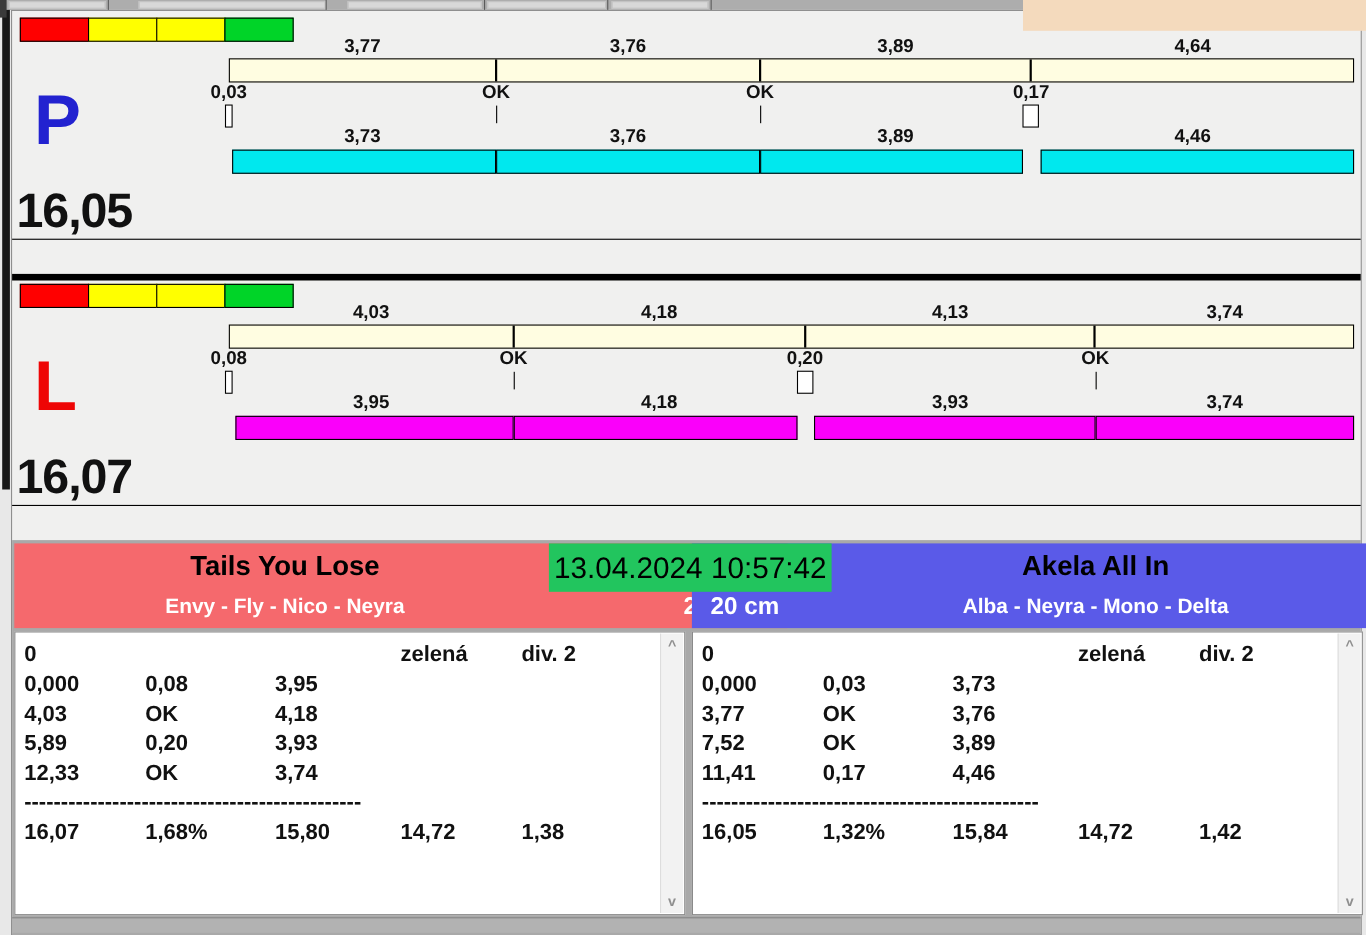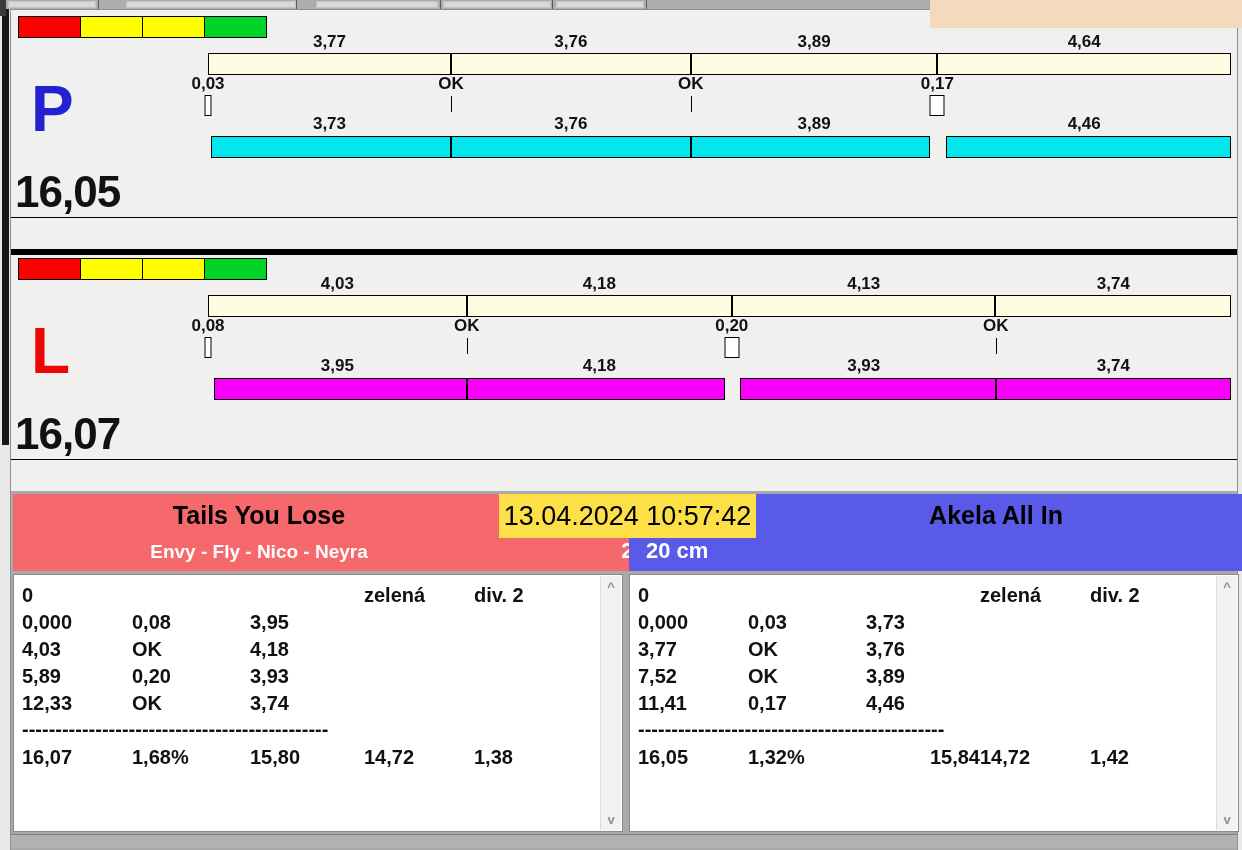--- a/index.html
+++ b/index.html
@@ -59,21 +59,21 @@
        border:1px solid #8a8a8a;box-sizing:border-box;overflow:hidden;}
   .tbody{position:absolute;left:0;top:7px;right:22px;}
   .t-row{height:27px;line-height:27px;padding-left:8px;white-space:nowrap;}
   .t-cell{display:inline-block;font-size:20px;font-weight:bold;color:#111;vertical-align:top;}
   .t-sep{height:27px;line-height:24px;padding-left:8px;font-size:20px;font-weight:bold;letter-spacing:0;
          white-space:nowrap;overflow:hidden;width:330px;color:#111;}
   .scroll{position:absolute;top:1px;bottom:1px;right:1px;width:20px;background:#f2f2f2;border-left:1px solid #ddd;}
   .scroll span{position:absolute;left:0;width:100%;text-align:center;color:#8f8f8f;font-size:13px;font-weight:bold;}
   .scroll .up{top:3px;} .scroll .dn{bottom:3px;}
 
-  .datebox{position:absolute;left:488px;top:3px;width:257px;height:44px;background:#fde047;z-index:10;
+  .datebox{position:absolute;left:488px;top:3px;width:257px;height:44px;background:#22c55e;z-index:10;
            text-align:center;line-height:44px;font-size:27px;color:#000;white-space:nowrap;}
   .bottom-line{position:absolute;left:0;right:0;top:343px;height:1px;background:#7d7d7d;}
   .bottom-strip{position:absolute;left:0;right:0;top:344px;height:13px;background:#b2b2b2;}
 </style>
 </head>
 <body>
 
 <div class="screen">
 
   <div class="top-edge">
@@ -215,31 +215,32 @@
           <div class="scroll">
             <span class="up">^</span>
             <span class="dn">v</span>
           </div>
         </div>
       </div>
 
       <div class="team" id="team-1">
         <div class="team-head" style="background: rgb(90, 90, 232);">
           <div class="team-name">Akela All In</div>
+          <div class="members">Alba - Neyra - Mono - Delta</div>
           <div class="cm">20 cm</div>
         </div>
         <div class="tbl">
           <div class="tbody" id="tbody-1">
               <div class="t-row"><span class="t-cell" style="width: 110px;">0</span><span class="t-cell" style="width: 118px;"></span><span class="t-cell" style="width: 114px;"></span><span class="t-cell" style="width: 110px;">zelená</span><span class="t-cell" style="width: 132px;">div. 2</span></div>
               <div class="t-row"><span class="t-cell" style="width: 110px;">0,000</span><span class="t-cell" style="width: 118px;">0,03</span><span class="t-cell" style="width: 114px;">3,73</span><span class="t-cell" style="width: 110px;"></span><span class="t-cell" style="width: 132px;"></span></div>
               <div class="t-row"><span class="t-cell" style="width: 110px;">3,77</span><span class="t-cell" style="width: 118px;">OK</span><span class="t-cell" style="width: 114px;">3,76</span><span class="t-cell" style="width: 110px;"></span><span class="t-cell" style="width: 132px;"></span></div>
               <div class="t-row"><span class="t-cell" style="width: 110px;">7,52</span><span class="t-cell" style="width: 118px;">OK</span><span class="t-cell" style="width: 114px;">3,89</span><span class="t-cell" style="width: 110px;"></span><span class="t-cell" style="width: 132px;"></span></div>
               <div class="t-row"><span class="t-cell" style="width: 110px;">11,41</span><span class="t-cell" style="width: 118px;">0,17</span><span class="t-cell" style="width: 114px;">4,46</span><span class="t-cell" style="width: 110px;"></span><span class="t-cell" style="width: 132px;"></span></div>
               <div class="t-sep">----------------------------------------------</div>
-              <div class="t-row"><span class="t-cell" style="width: 110px;">16,05</span><span class="t-cell" style="width: 118px;">1,32%</span><span class="t-cell" style="width: 114px; text-align: right;">15,84</span><span class="t-cell" style="width: 110px;">14,72</span><span class="t-cell" style="width: 132px;">1,42</span></div>
+              <div class="t-row"><span class="t-cell" style="width: 110px;">16,05</span><span class="t-cell" style="width: 118px;">1,32%</span><span class="t-cell" style="width: 114px;">15,84</span><span class="t-cell" style="width: 110px;">14,72</span><span class="t-cell" style="width: 132px;">1,42</span></div>
             </div>
           <div class="scroll">
             <span class="up">^</span>
             <span class="dn">v</span>
           </div>
         </div>
       </div>
 
       <div class="datebox">13.04.2024 10:57:42</div>
       <div class="bottom-line"></div>

